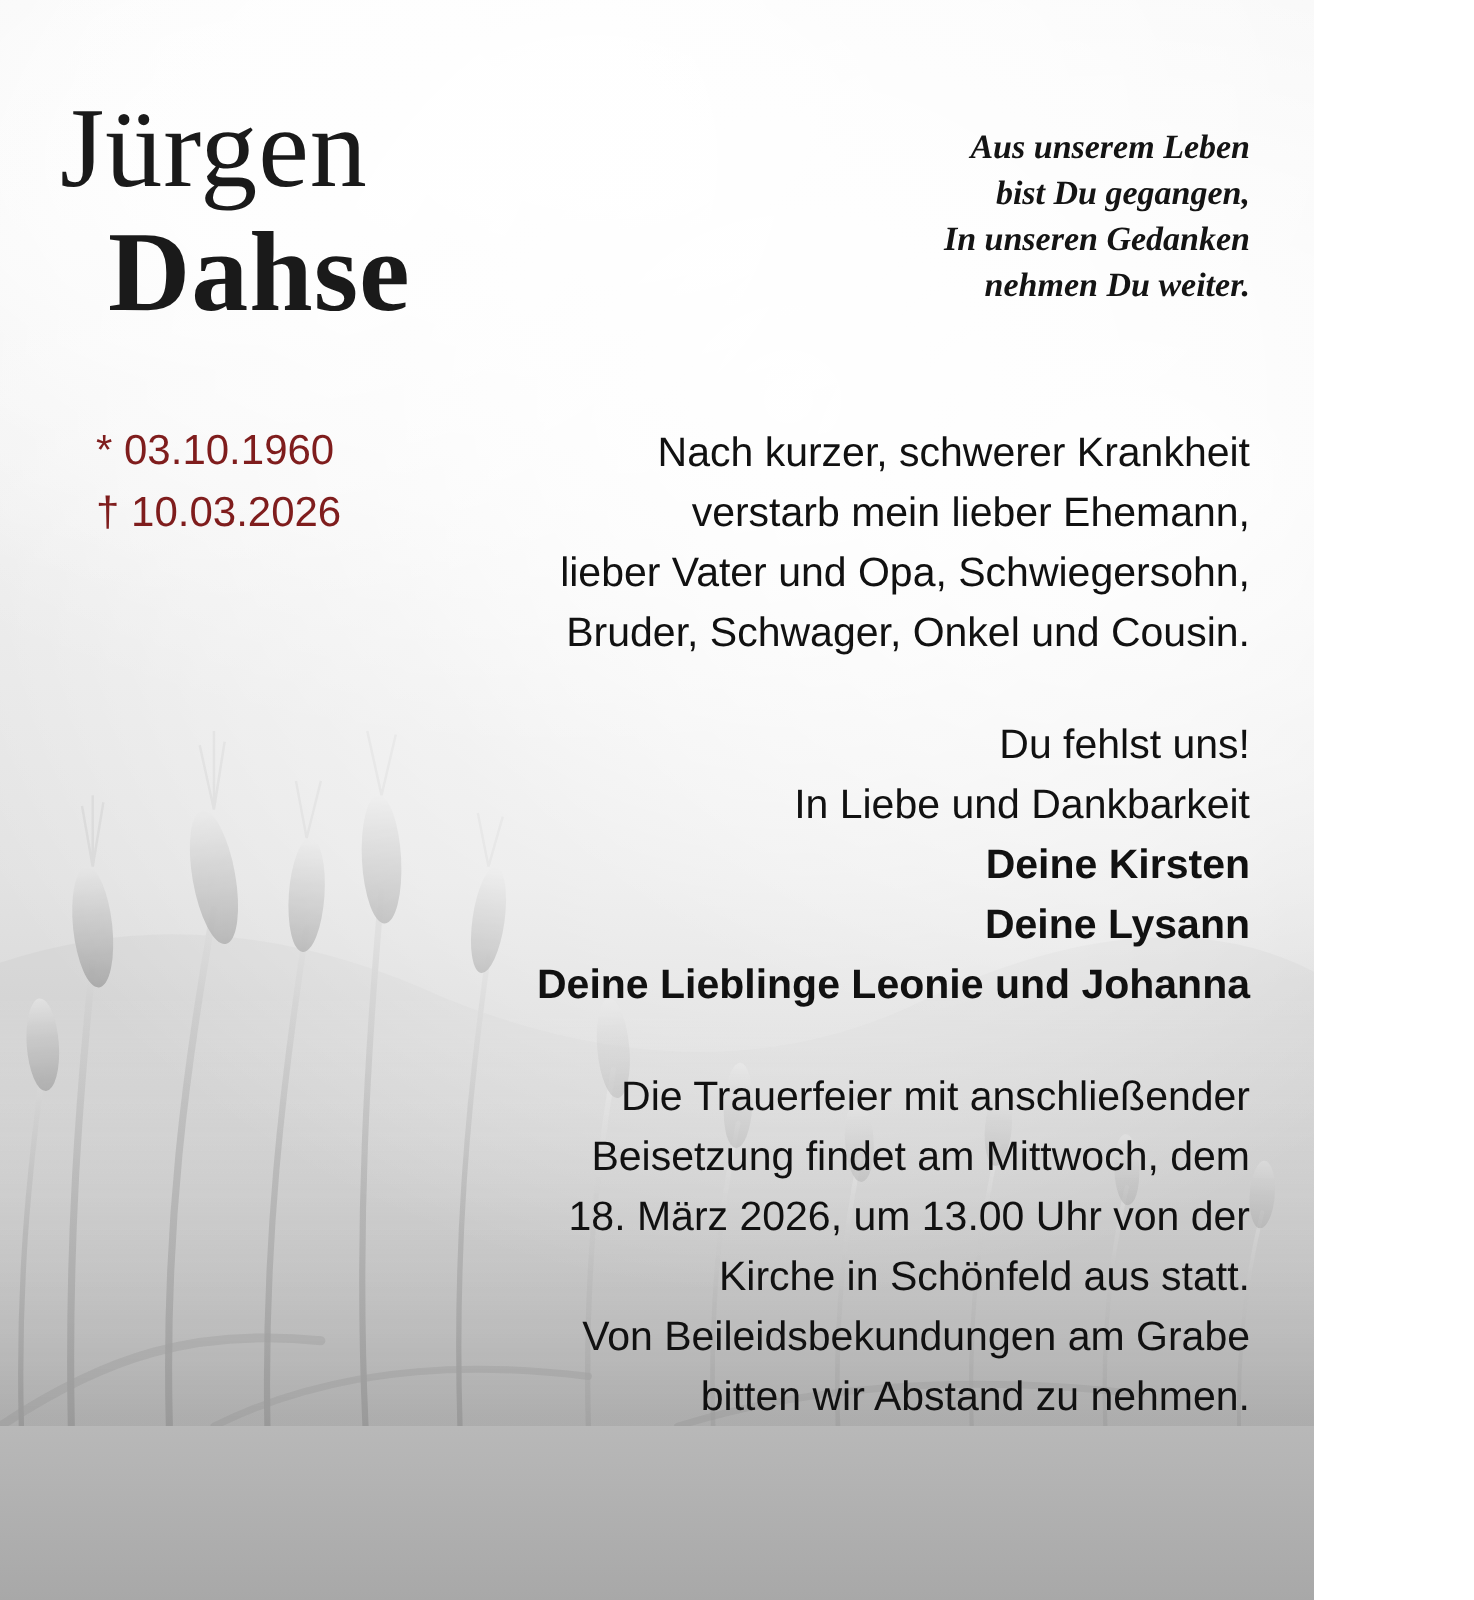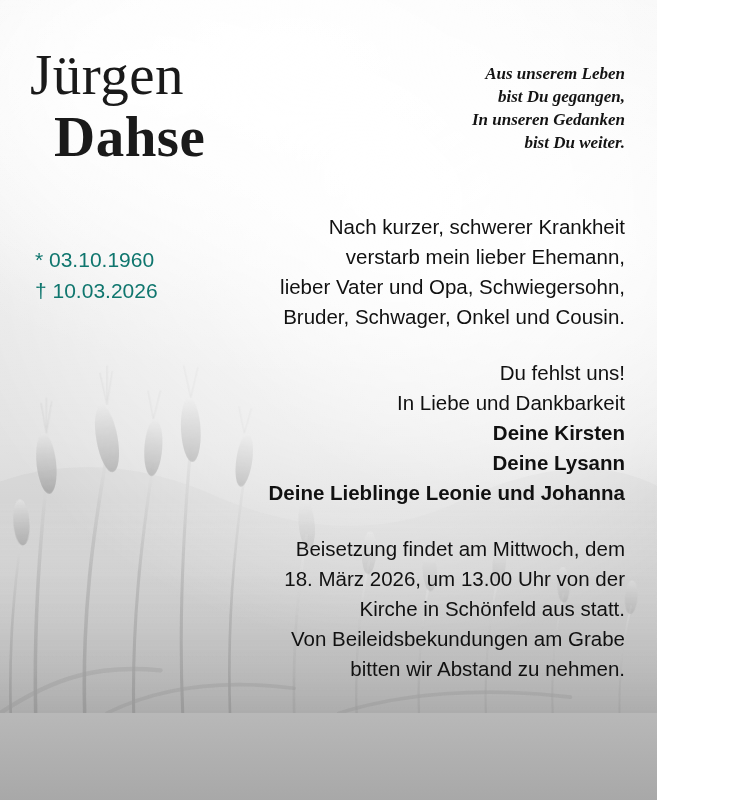--- a/index.html
+++ b/index.html
@@ -66,27 +66,26 @@
   .name-last {
     font-size: 57px;
     line-height: 62px;
     letter-spacing: 0.5px;
     margin-left: 24px;
     white-space: nowrap;
     font-weight: bold;
   }
   .dates {
     position: absolute;
-    left: 35px;
+    left: 48px;
     top: 210px;
     font-family: "Liberation Sans", sans-serif;
     font-size: 21px;
     line-height: 31px;
-    color: #0f766e;
-    margin-top: 34px;
+    color: #7f1d1d;
   }
   .dates div { white-space: nowrap; }
   
   .verse {
     position: absolute;
     right: 32px;
     top: 62px;
     text-align: right;
     font-family: Liberation Serif, serif;
     font-style: italic;
@@ -205,21 +204,21 @@
 
     <div class="dates">
       <div>* 03.10.1960</div>
       <div>† 10.03.2026</div>
     </div>
 
     <div class="verse">
       <div>Aus unserem Leben</div>
       <div>bist Du gegangen,</div>
       <div>In unseren Gedanken</div>
-      <div>bist Du weiter.</div>
+      <div>nehmen Du weiter.</div>
     </div>
 
     <div class="main-text">
 
       <div class="para">
         <div>Nach kurzer, schwerer Krankheit</div>
         <div>verstarb mein lieber Ehemann,</div>
         <div>lieber Vater und Opa, Schwiegersohn,</div>
         <div>Bruder, Schwager, Onkel und Cousin.</div>
       </div>
@@ -229,20 +228,21 @@
         <div>In Liebe und Dankbarkeit</div>
       </div>
 
       <div class="para tight bold">
         <div>Deine Kirsten</div>
         <div>Deine Lysann</div>
         <div>Deine Lieblinge Leonie und Johanna</div>
       </div>
 
       <div class="para">
+        <div>Die Trauerfeier mit anschließender</div>
         <div>Beisetzung findet am Mittwoch, dem</div>
         <div>18. März 2026, um 13.00 Uhr von der</div>
         <div>Kirche in Schönfeld aus statt.</div>
         <div>Von Beileidsbekundungen am Grabe</div>
         <div>bitten wir Abstand zu nehmen.</div>
       </div>
 
     </div>
   </div>
 </div>

